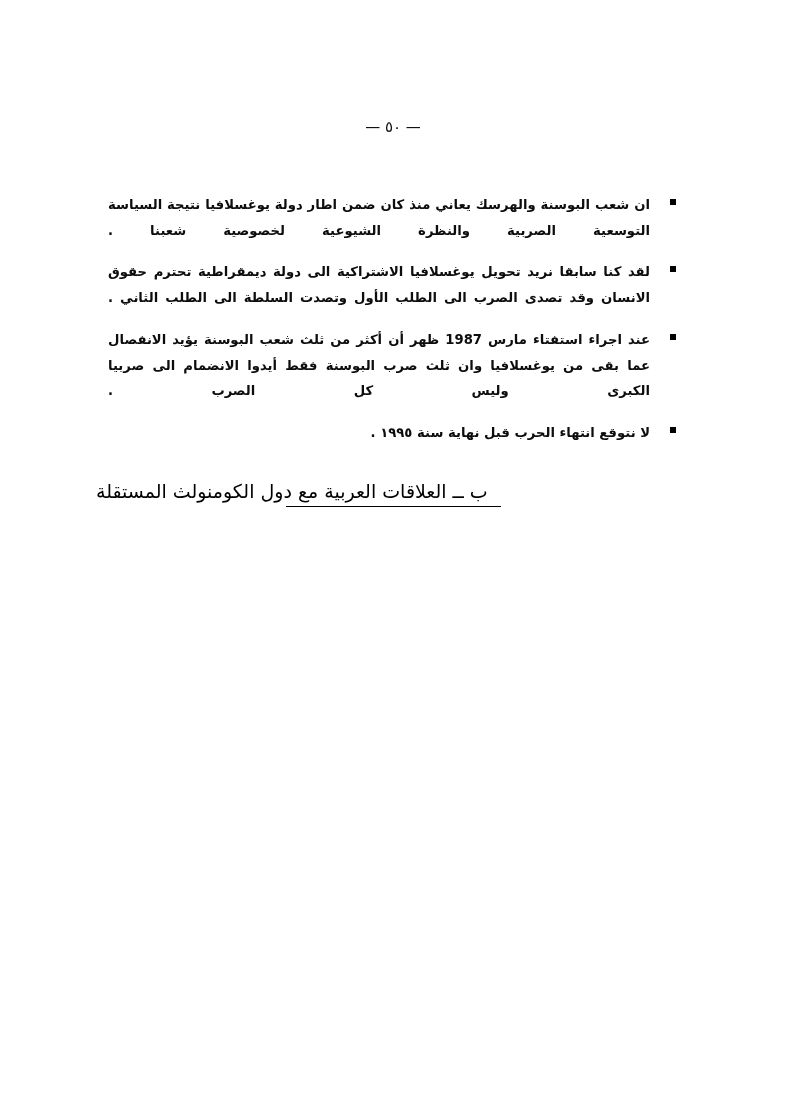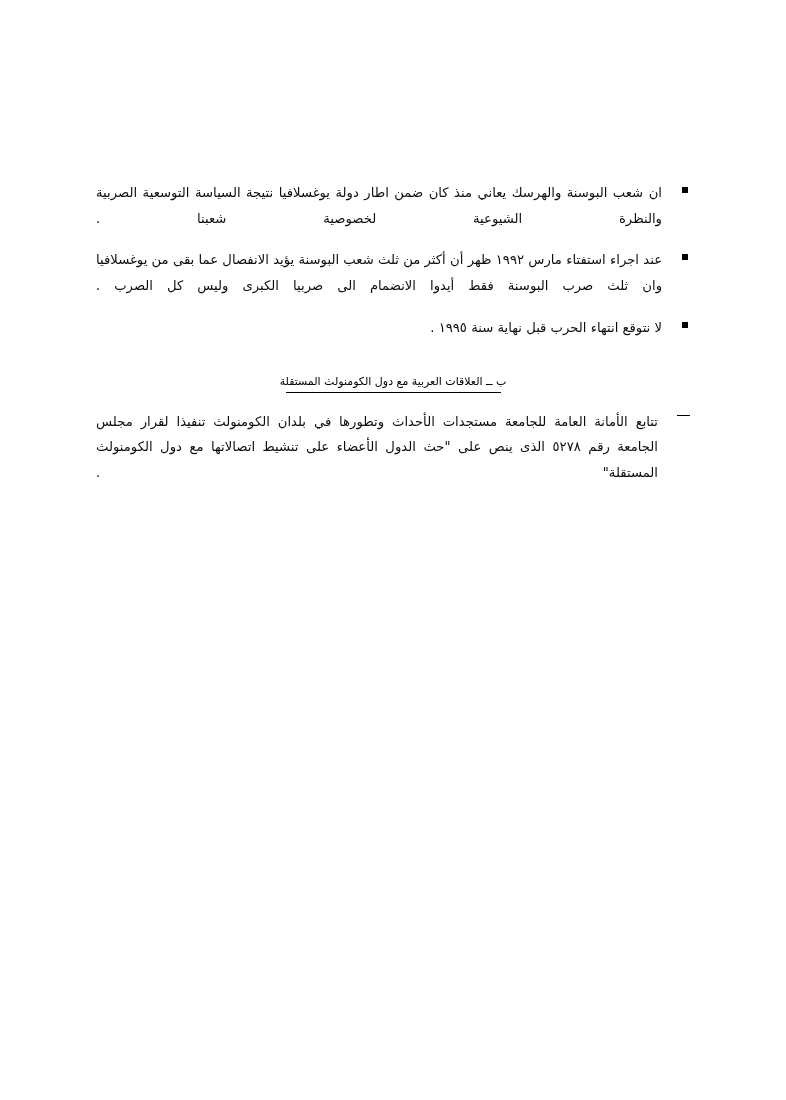--- a/index.html
+++ b/index.html
@@ -31,22 +31,23 @@
     color: #111;
   }
   .content {
     position: absolute;
     top: 180px;
     right: 96px;
     left: 96px;
   }
   ul.bullets {
     list-style: none;
-    margin: 0;
+    margin: 12px;
     padding: 0;
+    font-weight: bold;
   }
   ul.bullets > li {
     position: relative;
     padding-right: 28px;
     margin-bottom: 16px;
   }
   ul.bullets > li .marker {
     position: absolute;
     right: 2px;
     top: 7px;
@@ -62,22 +63,22 @@
     letter-spacing: 0.3px;
     color: #0d0d0d;
   }
   .para.short {
     text-align: left;
     text-align-last: right;
   }
   .section-heading {
     margin-top: 34px;
     margin-bottom: 10px;
-    font-size: 11px;
-    text-align: center;
+    font-size: 19px;
+    text-align: left;
     letter-spacing: 0.4px;
     position: relative;
   }
   .section-heading .underline {
     display: block;
     width: 215px;
     height: 1px;
     background: #000;
     margin: 4px auto 0 auto;
   }
@@ -93,42 +94,43 @@
     width: 13px;
     height: 1.4px;
     background: #000;
   }
 </style>
 </head>
 <body>
 
 <div class="page">
 
+  <div class="page-number">— ٥٠ —</div>
 
   <div class="content">
 
     <ul class="bullets">
       <li>
         <span class="marker"></span>
         <div class="para">ان شعب البوسنة والهرسك يعاني منذ كان ضمن اطار دولة يوغسلافيا نتيجة السياسة التوسعية الصربية والنظرة الشيوعية لخصوصية شعبنا .</div>
       </li>
       <li>
         <span class="marker"></span>
-        <div class="para">عند اجراء استفتاء مارس ١٩٩٢ ظهر أن أكثر من ثلث شعب البوسنة يؤيد الانفصال عما بقى من يوغسلافيا وان ثلث صرب البوسنة فقط أيدوا الانضمام الى صربيا الكبرى وليس كل الصرب .</div>
+        <div class="para">لقد كنا سابقا نريد تحويل يوغسلافيا الاشتراكية الى دولة ديمقراطية تحترم حقوق الانسان وقد تصدى الصرب الى الطلب الأول وتصدت السلطة الى الطلب الثاني .</div>
+      </li>
+      <li>
+        <span class="marker"></span>
+        <div class="para">عند اجراء استفتاء مارس 1987 ظهر أن أكثر من ثلث شعب البوسنة يؤيد الانفصال عما بقى من يوغسلافيا وان ثلث صرب البوسنة فقط أيدوا الانضمام الى صربيا الكبرى وليس كل الصرب .</div>
       </li>
       <li>
         <span class="marker"></span>
         <div class="para short">لا نتوقع انتهاء الحرب قبل نهاية سنة ١٩٩٥ .</div>
       </li>
     </ul>
 
     <div class="section-heading">
       <span>ب ــ العلاقات العربية مع دول الكومنولث المستقلة</span>
       <span class="underline"></span>
     </div>
 
-    <div class="dash-block">
-      <span class="dash"></span>
-      <div class="para">تتابع الأمانة العامة للجامعة مستجدات الأحداث وتطورها في بلدان الكومنولث تنفيذا لقرار مجلس الجامعة رقم ٥٢٧٨ الذى ينص على "حث الدول الأعضاء على تنشيط اتصالاتها مع دول الكومنولث المستقلة" .</div>
-    </div>
 
   </div>
 </div>
 
 </body></html>

